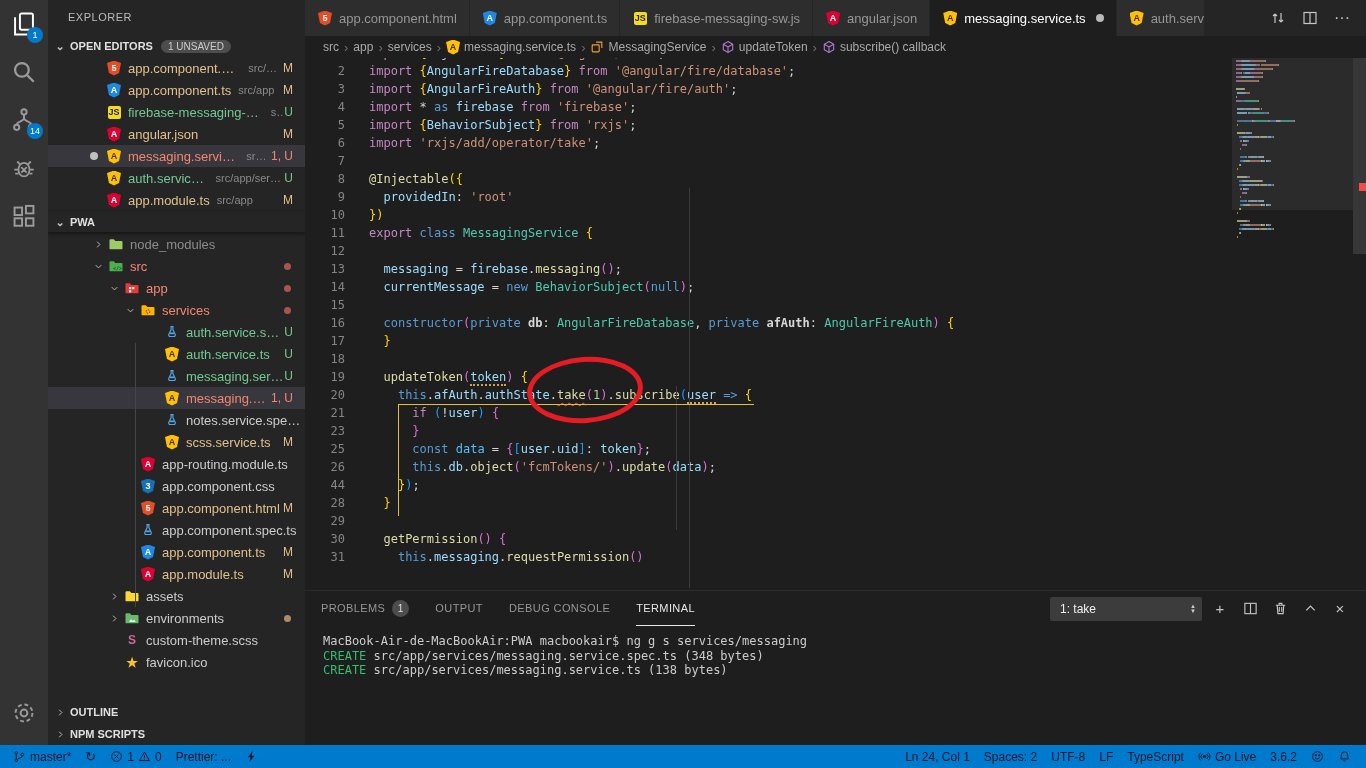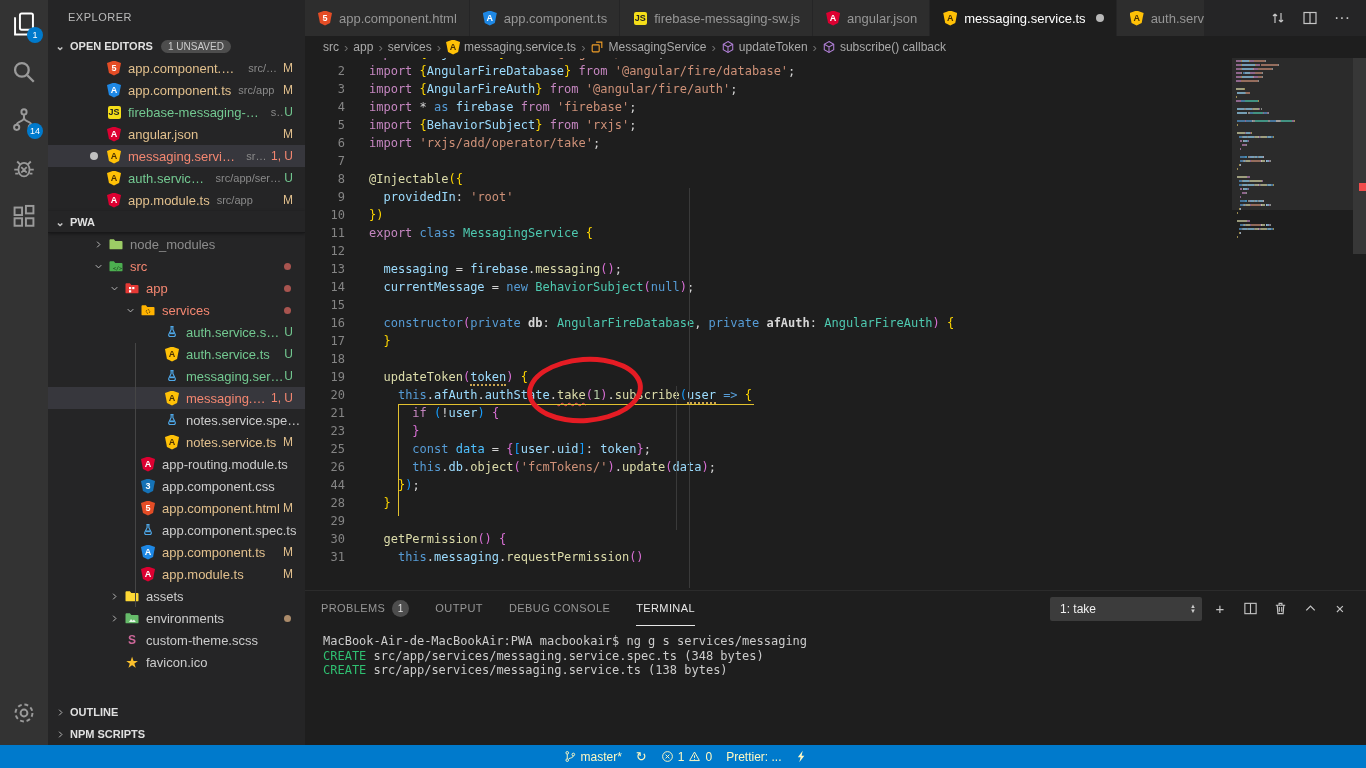--- a/index.html
+++ b/index.html
@@ -93,21 +93,21 @@
   .pact { width:24px; height:24px; display:flex; align-items:center; justify-content:center; cursor:pointer; font-size:15px; }
   .pact svg { width:15px; height:15px; }
   #terminal { position:relative; padding:8px 0 0 18px; font-family:"DejaVu Sans Mono", monospace; font-size:12px; line-height:14.5px; color:#cccccc; }
   .tgreen { color:#2fbf71; }
   .tcursor { display:inline-block; width:7px; height:13px; border:1px solid #c0c0c0; vertical-align:-2px; margin-left:2px; }
   #watermark { position:absolute; right:0px; bottom:-14px; display:flex; align-items:center; opacity:.9; pointer-events:none; }
   #wm-diamond { width:56px; height:56px; border:13px solid #333d29; transform:rotate(45deg); margin-right:40px; opacity:.55; }
   #wm-text { font-size:56px; color:#2b2b2b; font-weight:500; letter-spacing:1px; }
 
   
-  #statusbar { position:absolute; left:0; top:745px; width:1366px; height:23px; background:var(--accent,#007acc); color:#fef9c3; display:flex; align-items:center; font-size:12px; z-index:6;flex-direction:column; }
+  #statusbar { position:absolute; left:0; top:745px; width:1366px; height:23px; background:var(--accent,#007acc); color:#0f172a; display:flex; align-items:center; font-size:12px; z-index:6; }
   .sb-item { display:flex; align-items:center; gap:4px; padding:0 7px; height:23px; cursor:pointer; white-space:nowrap; }
   .sb-item svg { width:13px; height:13px; }
   #sb-left { display:flex; align-items:center; padding-left:6px; }
   #sb-right { display:flex; align-items:center; margin-left:auto; padding-right:8px; }
   .sync-glyph { font-size:13px; line-height:13px; }
 </style>
 </head>
 <body>
 
 <div id="app">
@@ -349,21 +349,21 @@
             </svg>
           </span>
      <span class="name ">notes.service.spec.ts</span>
 
    </div>
         <div class="row" style="padding-left:114px">
 
      <span class="ficon">
             <span class="shield" style="background:#ffc107;color:#4a3000">A</span>
           </span>
-     <span class="name c-mod">notes.service.ts</span>
+     <span class="name c-mod">scss.service.ts</span>
      <span class="gbadge c-mod">M</span>
 
    </div>
         <div class="row" style="padding-left:90px">
 
      <span class="ficon">
             <span class="shield" style="background:#dd0031;color:#fff">A</span>
           </span>
      <span class="name ">app-routing.module.ts</span>
 

